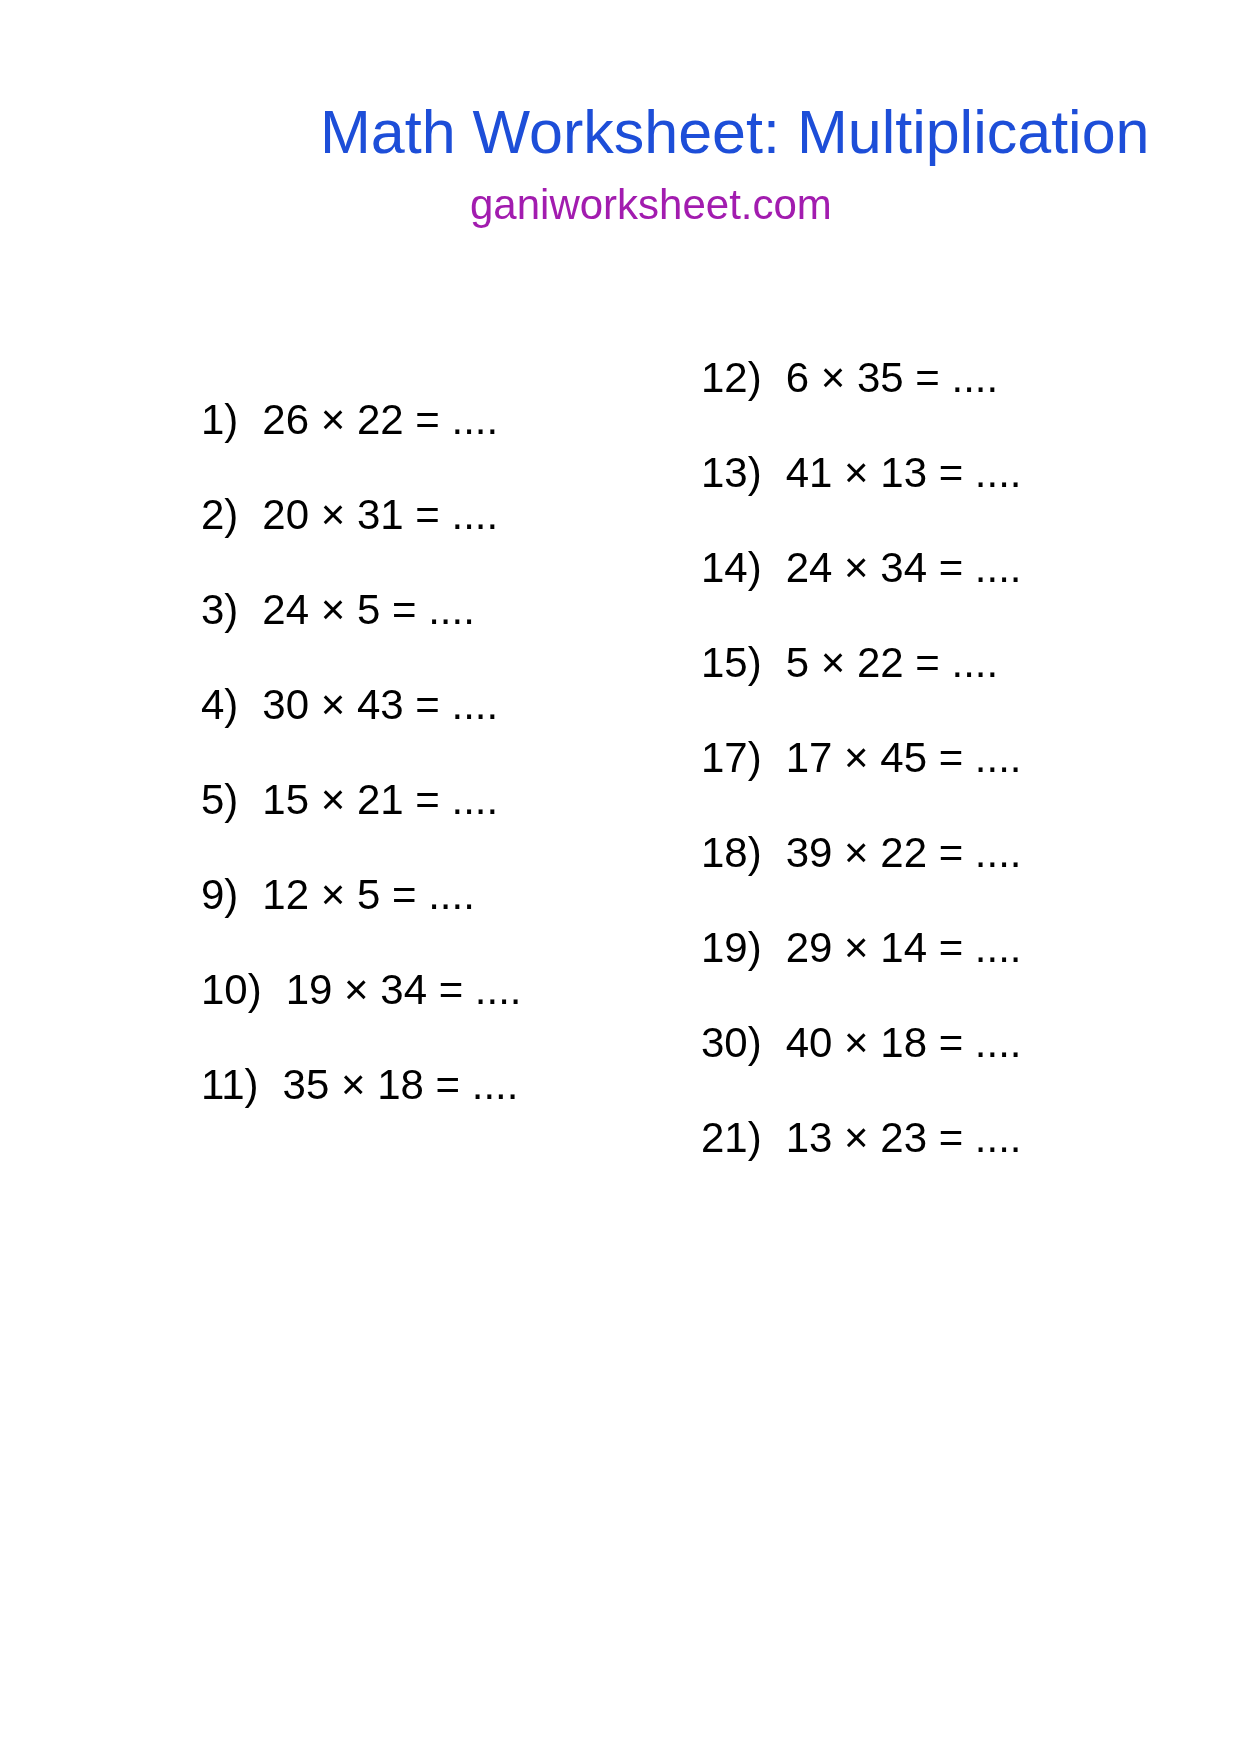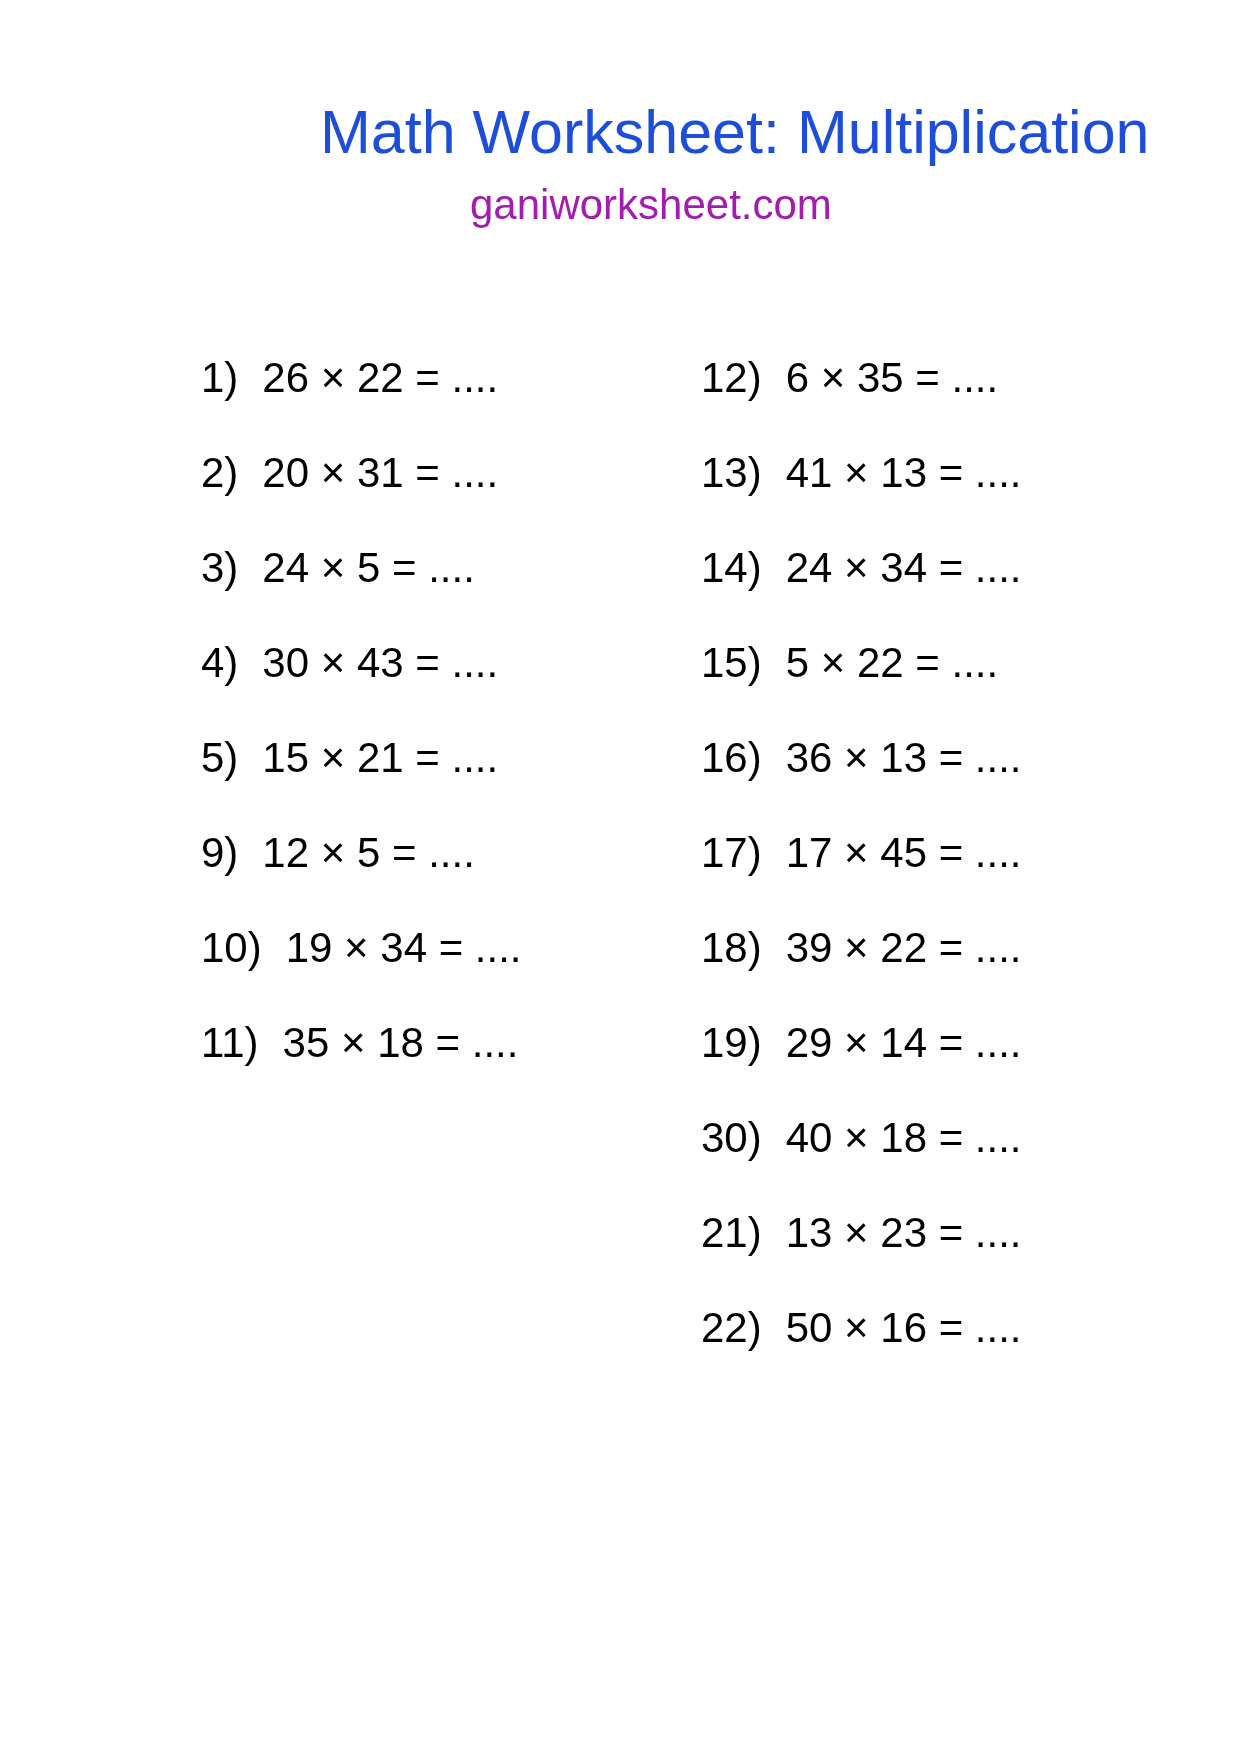--- a/index.html
+++ b/index.html
@@ -30,21 +30,21 @@
       top: 180px;
       font-size: 42px;
       line-height: 50px;
       white-space: nowrap;
       color: #a21caf;
     }
     .column {
       position: absolute;
       top: 353px;
     }
-    .col-left { left: 201px; }
+    .col-left { left: 201px; margin-top: 42px; }
     .col-right { left: 701px; }
     .problem {
       height: 95px;
       font-size: 42px;
       line-height: 50px;
       white-space: nowrap;
     }
     .problem .num { display: inline-block; }
     .problem .expr { display: inline-block; margin-left: 24px; }
   </style>
@@ -63,20 +63,18 @@
   <div class="problem"><span class="num">9)</span><span class="expr">12 × 5 = ....</span></div>
   <div class="problem"><span class="num">10)</span><span class="expr">19 × 34 = ....</span></div>
   <div class="problem"><span class="num">11)</span><span class="expr">35 × 18 = ....</span></div>
 </div>
 
 <div class="column col-right">
   <div class="problem"><span class="num">12)</span><span class="expr">6 × 35 = ....</span></div>
   <div class="problem"><span class="num">13)</span><span class="expr">41 × 13 = ....</span></div>
   <div class="problem"><span class="num">14)</span><span class="expr">24 × 34 = ....</span></div>
   <div class="problem"><span class="num">15)</span><span class="expr">5 × 22 = ....</span></div>
-  <div class="problem"><span class="num">16)</span><span class="expr">36 × 13 = ....</span></div>
   <div class="problem"><span class="num">17)</span><span class="expr">17 × 45 = ....</span></div>
   <div class="problem"><span class="num">18)</span><span class="expr">39 × 22 = ....</span></div>
   <div class="problem"><span class="num">19)</span><span class="expr">29 × 14 = ....</span></div>
   <div class="problem"><span class="num">30)</span><span class="expr">40 × 18 = ....</span></div>
   <div class="problem"><span class="num">21)</span><span class="expr">13 × 23 = ....</span></div>
-  <div class="problem"><span class="num">22)</span><span class="expr">50 × 16 = ....</span></div>
 </div>
 
 </body></html>

